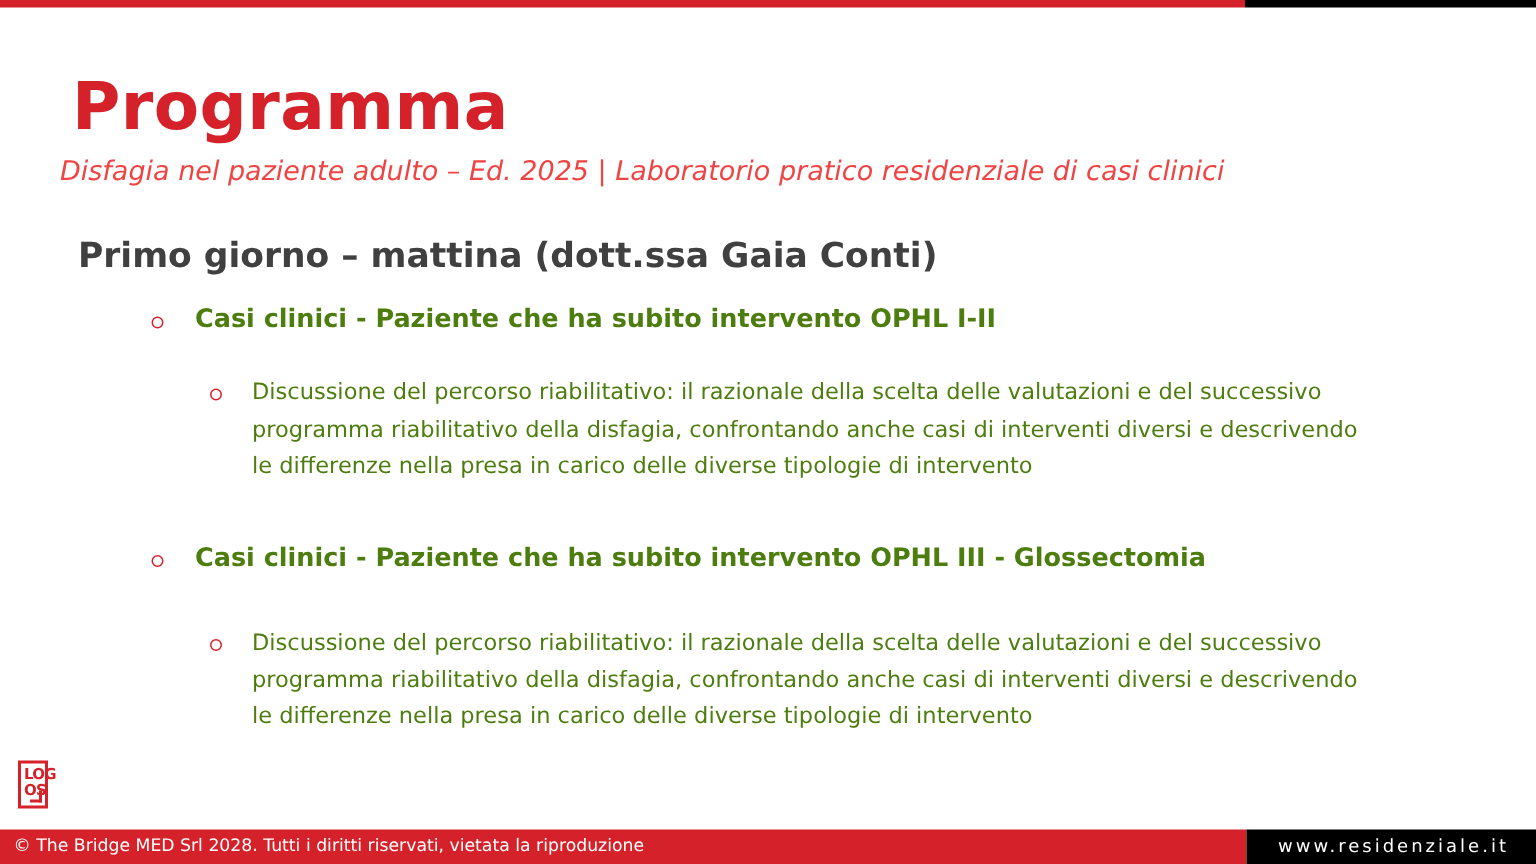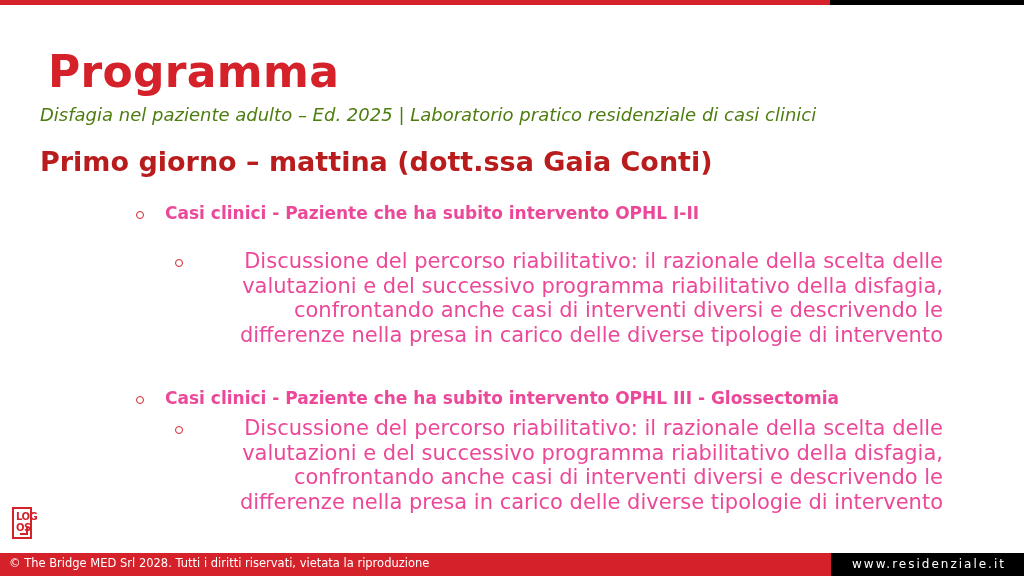--- a/index.html
+++ b/index.html
@@ -11,37 +11,37 @@
   .top-bar .red { position: absolute; left: 0; top: 0; width: 830px; height: 5px; background: #d52129; }
   .top-bar .black { position: absolute; left: 830px; top: 0; width: 194px; height: 5px; background: #000; }
 
   .title {
     position: absolute; left: 40px; top: 38px; margin: 8px;
     font-size: 44px; font-weight: 700; color: #d52129; letter-spacing: 0.3px;
     font-family: "DejaVu Sans", sans-serif;
   }
   .subtitle {
     position: absolute; left: 40px; top: 104px; margin: 0;
-    font-size: 18px; font-style: italic; color: #4d7c0f;
+    font-size: 18px; font-style: italic; color: #ef4444;
     font-family: "DejaVu Sans", sans-serif; font-weight: 300;
   }
   .section-heading {
-    position: absolute; left: 40px; top: 146px; margin: 0;
-    font-size: 27px; font-weight: 700; color: #b91c1c;
+    position: absolute; left: 40px; top: 146px; margin: 12px;
+    font-size: 23px; font-weight: 700; color: #404040;
     font-family: "DejaVu Sans", sans-serif;
   }
 
-  .item { position: absolute; font-family: "DejaVu Sans", sans-serif; color: #ec4899; margin-left: 35px; }
+  .item { position: absolute; font-family: "DejaVu Sans", sans-serif; color: #4d7c0f; }
   .bullet {
     position: absolute; width: 8px; height: 8px; border: 1.3px solid #d52129;
     border-radius: 50%; box-sizing: border-box;
   }
   .lvl1 { left: 130px; font-size: 17px; font-weight: 700; white-space: nowrap; }
   .lvl1 .bullet { left: -29px; top: 8px; }
-  .lvl2 { left: 168px; width: 740px; font-size: 21px; line-height: 24.5px; font-weight: 400; text-align: right; }
+  .lvl2 { left: 168px; width: 740px; font-size: 15px; line-height: 24.5px; font-weight: 400; }
   .lvl2 .bullet { left: -28px; top: 10px; }
 
   .logo {
     position: absolute; left: 12px; top: 507px; width: 20px; height: 32px;
     border: 2.5px solid #d52129; box-sizing: border-box;
     color: #d52129; font-weight: 700; font-size: 10px; line-height: 10px;
     font-family: "DejaVu Sans", sans-serif;
   }
   .logo .l1 { position: absolute; left: 2px; top: 3px; letter-spacing: -0.5px; }
   .logo .l2 { position: absolute; left: 2px; top: 14px; letter-spacing: -0.5px; }
@@ -76,21 +76,21 @@
 
 <div class="item lvl1" style="top:203px;">
   <span class="bullet"></span>
   <span>Casi clinici - Paziente che ha subito intervento OPHL I-II</span>
 </div>
 <div class="item lvl2" style="top:249px;">
   <span class="bullet"></span>
   <span>Discussione del percorso riabilitativo: il razionale della scelta delle valutazioni e del successivo programma riabilitativo della disfagia, confrontando anche casi di interventi diversi e descrivendo le differenze nella presa in carico delle diverse tipologie di intervento</span>
 </div>
 
-<div class="item lvl1" style="top:388px;text-align:right;">
+<div class="item lvl1" style="top:362px;text-align:right;">
   <span class="bullet"></span>
   <span>Casi clinici - Paziente che ha subito intervento OPHL III - Glossectomia</span>
 </div>
 <div class="item lvl2" style="top:416px;">
   <span class="bullet"></span>
   <span>Discussione del percorso riabilitativo: il razionale della scelta delle valutazioni e del successivo programma riabilitativo della disfagia, confrontando anche casi di interventi diversi e descrivendo le differenze nella presa in carico delle diverse tipologie di intervento</span>
 </div>
 
 <div class="logo">
   <span class="l1">LOG</span>

